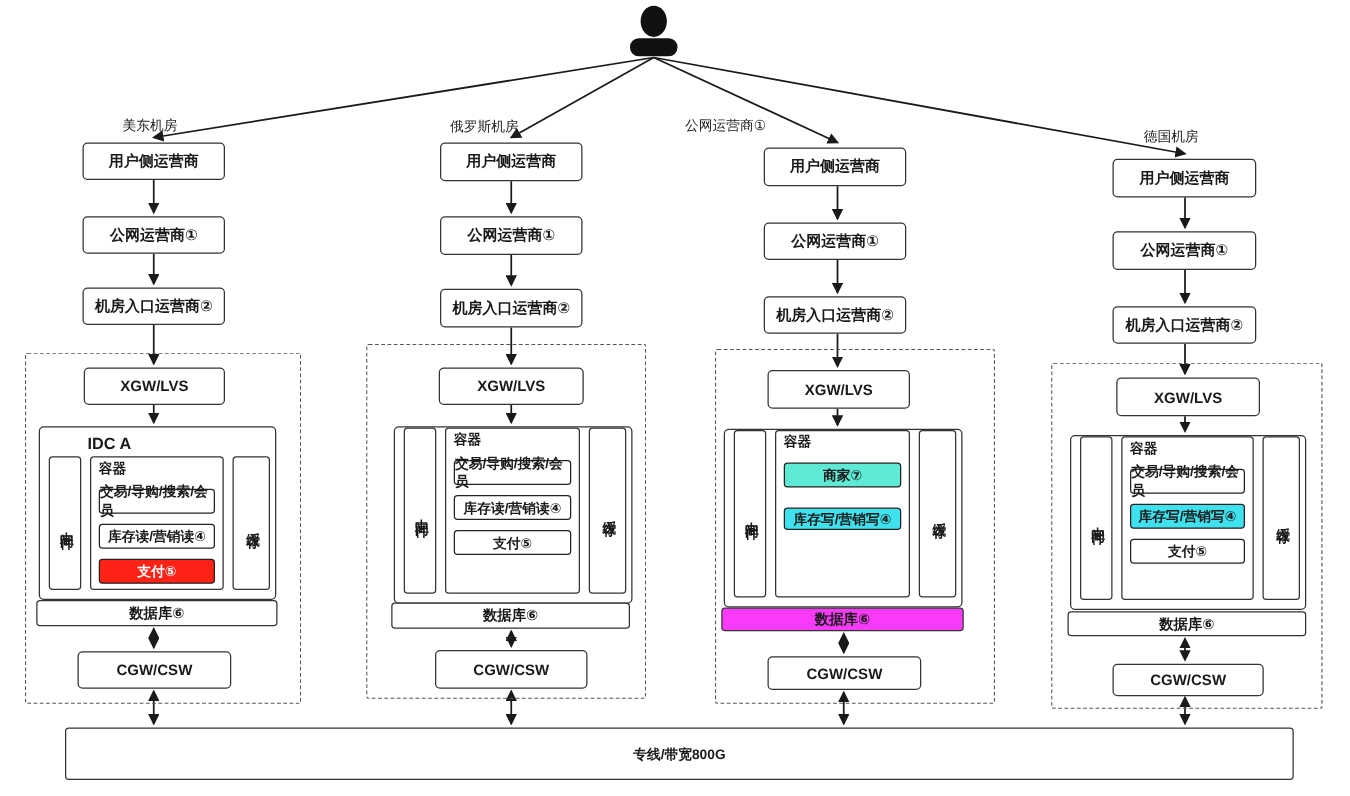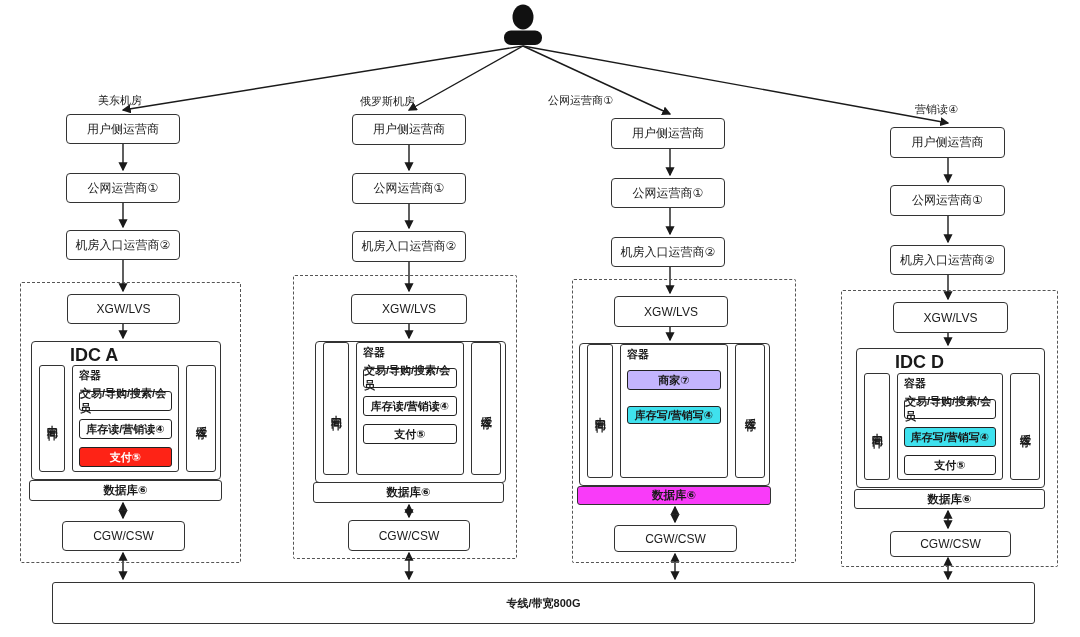--- a/index.html
+++ b/index.html
@@ -1,26 +1,26 @@
 <!DOCTYPE html>
 <html><head>
 <meta charset="utf-8">
 <style>
   html,body{margin:0;padding:0;background:#ffffff;}
   .canvas{position:relative;width:1080px;height:637px;background:#ffffff;overflow:hidden;
           font-family:"Liberation Sans","DejaVu Sans",sans-serif;color:#1a1a1a;}
   svg.connectors{position:absolute;left:0;top:0;z-index:0;}
   .node{position:absolute;display:flex;align-items:center;justify-content:center;
         border:1.6px solid #333;border-radius:4px;background:#fff;font-size:12px;
-        font-weight:400;box-sizing:border-box;z-index:2;text-align:center;}
+        font-weight:700;box-sizing:border-box;z-index:2;text-align:center;}
   .dashed{position:absolute;border:1.6px dashed #555;border-radius:2px;box-sizing:border-box;z-index:1;}
   .region{position:absolute;font-size:11px;font-weight:500;color:#222;z-index:2;white-space:nowrap;}
   .idc{position:absolute;border:1.6px solid #333;border-radius:4px;background:#fff;
        box-sizing:border-box;z-index:2;display:flex;flex-direction:column;}
-  .idc-title{font-size:18px;font-weight:700;padding:6px 0 0 38px;height:18px;line-height:14px;}
+  .idc-title{font-size:13px;font-weight:700;padding:6px 0 0 38px;height:18px;line-height:14px;}
   .idc-row{display:flex;gap:7px;padding:0 4px 0 7px;flex:1;margin-bottom:7px;}
   .vbox{border:1.5px solid #333;border-radius:3px;writing-mode:vertical-rl;text-orientation:upright;
         display:flex;align-items:center;justify-content:center;font-size:11px;font-weight:600;
         letter-spacing:2px;flex:0 0 26px;box-sizing:border-box;background:#fff;}
   .vbox.cache{flex-basis:30px;}
   .ct{flex:1;border:1.5px solid #333;border-radius:3px;padding:2px 6px 4px;box-sizing:border-box;
       display:flex;flex-direction:column;background:#fff;}
   .ct-label{font-size:11px;font-weight:600;height:15px;line-height:15px;}
   .ct-item{border:1.5px solid #222;border-radius:3px;height:20px;display:flex;align-items:center;
            justify-content:center;font-size:11px;font-weight:600;margin-top:8px;box-sizing:border-box;
@@ -136,39 +136,38 @@
     <div class="node" style="left:611px;top:118px;width:114px;height:31px">用户侧运营商</div>
     <div class="node" style="left:611px;top:178px;width:114px;height:30px">公网运营商①</div>
     <div class="node" style="left:611px;top:237px;width:114px;height:30px">机房入口运营商②</div>
     <div class="dashed" style="left:572px;top:279px;width:224px;height:284px"></div>
     <div class="node" style="left:614px;top:296px;width:114px;height:31px">XGW/LVS</div>
     <div class="idc" style="left:579px;top:343px;width:191px;height:143px">
       <div class="idc-row">
         <div class="vbox">中间件</div>
         <div class="ct">
           <div class="ct-label">容器</div>
-          <div class="ct-item" style="background-color: #c4b5fd; color: rgb(26, 26, 26);">商家⑦</div>
+          <div class="ct-item" style="background-color: #5eead4; color: rgb(26, 26, 26);">商家⑦</div>
           <div class="ct-item" style="background-color: rgb(63, 225, 238); color: rgb(26, 26, 26);">库存写/营销写④</div>
         </div>
         <div class="vbox cache">缓存</div>
       </div>
     </div>
     <div class="db" style="left: 577px; top: 486px; width: 194px; height: 19px; background-color: rgb(249, 59, 249); color: rgb(26, 26, 26);">数据库⑥</div>
     <div class="node" style="left:614px;top:525px;width:123px;height:27px">CGW/CSW</div>
   </div>
 
   <div>
-    <div class="region" style="left:915px;top:102px">营销读④</div>
+    <div class="region" style="left:915px;top:102px">德国机房</div>
     <div class="node" style="left:890px;top:127px;width:115px;height:31px">用户侧运营商</div>
     <div class="node" style="left:890px;top:185px;width:115px;height:31px">公网运营商①</div>
     <div class="node" style="left:890px;top:245px;width:115px;height:30px">机房入口运营商②</div>
     <div class="dashed" style="left:841px;top:290px;width:217px;height:277px"></div>
     <div class="node" style="left:893px;top:302px;width:115px;height:31px">XGW/LVS</div>
     <div class="idc" style="left:856px;top:348px;width:189px;height:140px">
-      <div class="idc-title">IDC D</div>
       <div class="idc-row">
         <div class="vbox">中间件</div>
         <div class="ct">
           <div class="ct-label">容器</div>
           <div class="ct-item" style="background-color: rgb(255, 255, 255); color: rgb(26, 26, 26);">交易/导购/搜索/会员</div>
           <div class="ct-item" style="background-color: rgb(63, 225, 238); color: rgb(26, 26, 26);">库存写/营销写④</div>
           <div class="ct-item" style="background-color: rgb(255, 255, 255); color: rgb(26, 26, 26);">支付⑤</div>
         </div>
         <div class="vbox cache">缓存</div>
       </div>

